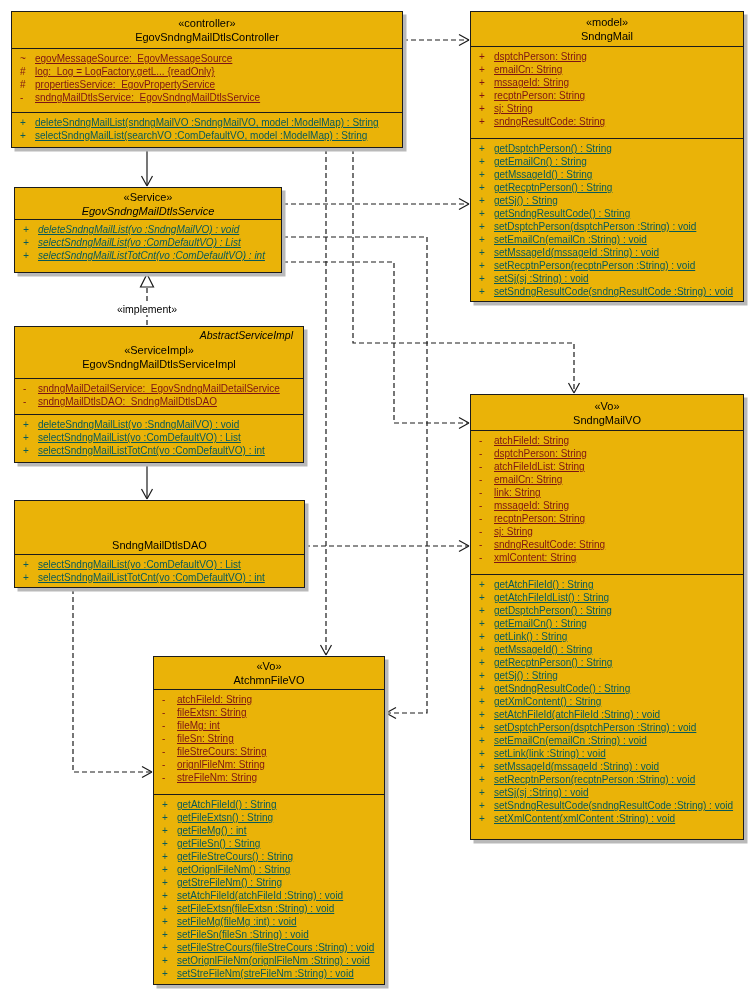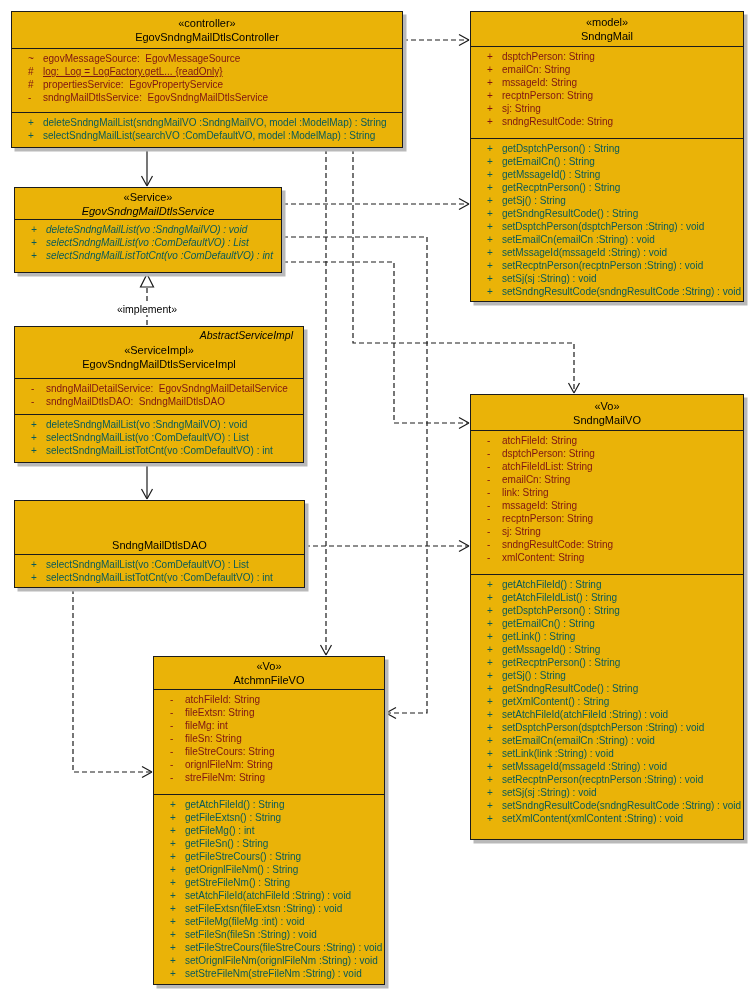--- a/index.html
+++ b/index.html
@@ -10,21 +10,21 @@
   .uml-class {
     position:absolute;
     background:#eab308;
     border:1.5px solid #1c1c1c;
     box-shadow:3.5px 3.5px 0 #b9b9b9;
     display:flex; flex-direction:column;
   }
   .name-comp { flex:0 0 auto; display:flex; flex-direction:column; justify-content:center; text-align:center; padding:2px 4px; overflow:hidden; }
   .stereotype, .class-name { font-size:11px; color:#000; line-height:14px; white-space:nowrap; }
   .super-label { font-size:10.5px; font-style:italic; color:#000; text-align:right; padding:0 6px 1px 0; line-height:13px; }
-  .comp { border-top:1.5px solid #1c1c1c; padding:3px 8px; overflow:hidden; flex:0 0 auto; }
+  .comp { border-top:1.5px solid #1c1c1c; padding:3px 0; overflow:hidden; flex:0 0 auto;text-decoration:underline; }
   .comp.fill { flex:1 1 auto; }
   .member-row { font-size:10px; line-height:13px; white-space:pre; }
   .attrs { color:#7d1414; }
   .methods { color:#085a5a; }
   .vis { display:inline-block; width:15px; margin-left:8px; }
   .underline .txt { text-decoration:underline;text-align:right; }
   .interface .class-name, .interface .methods { font-style:italic; }
 
   
   #c-controller   { left:11px;  top:11px;  width:392px; height:137px; }

